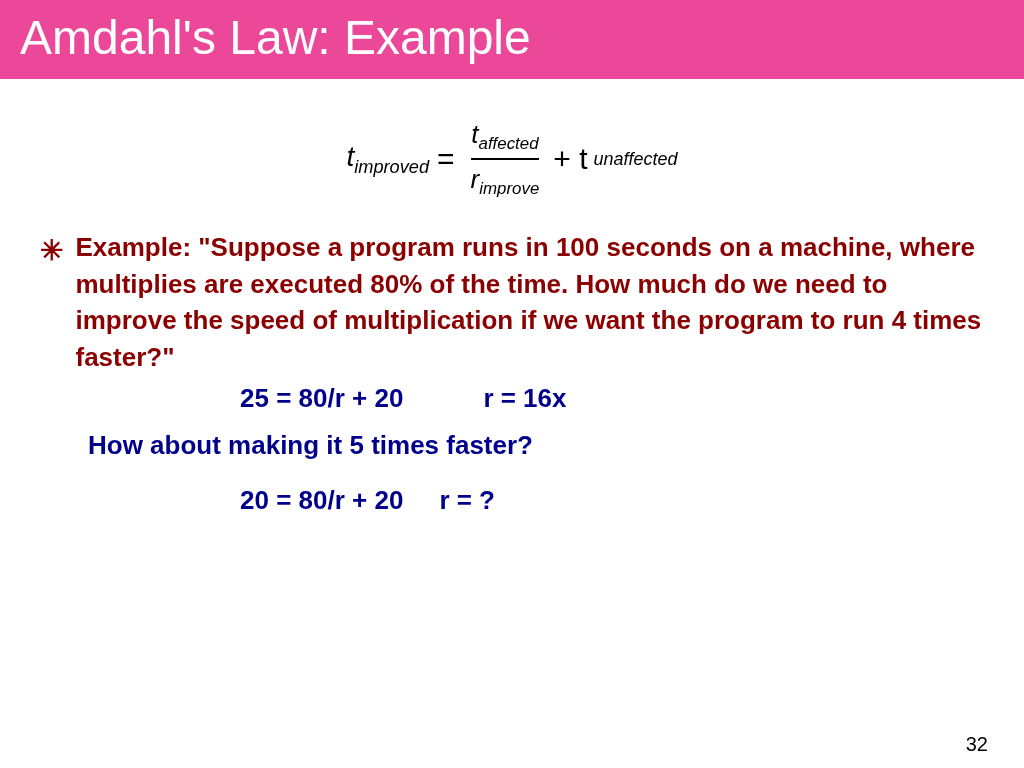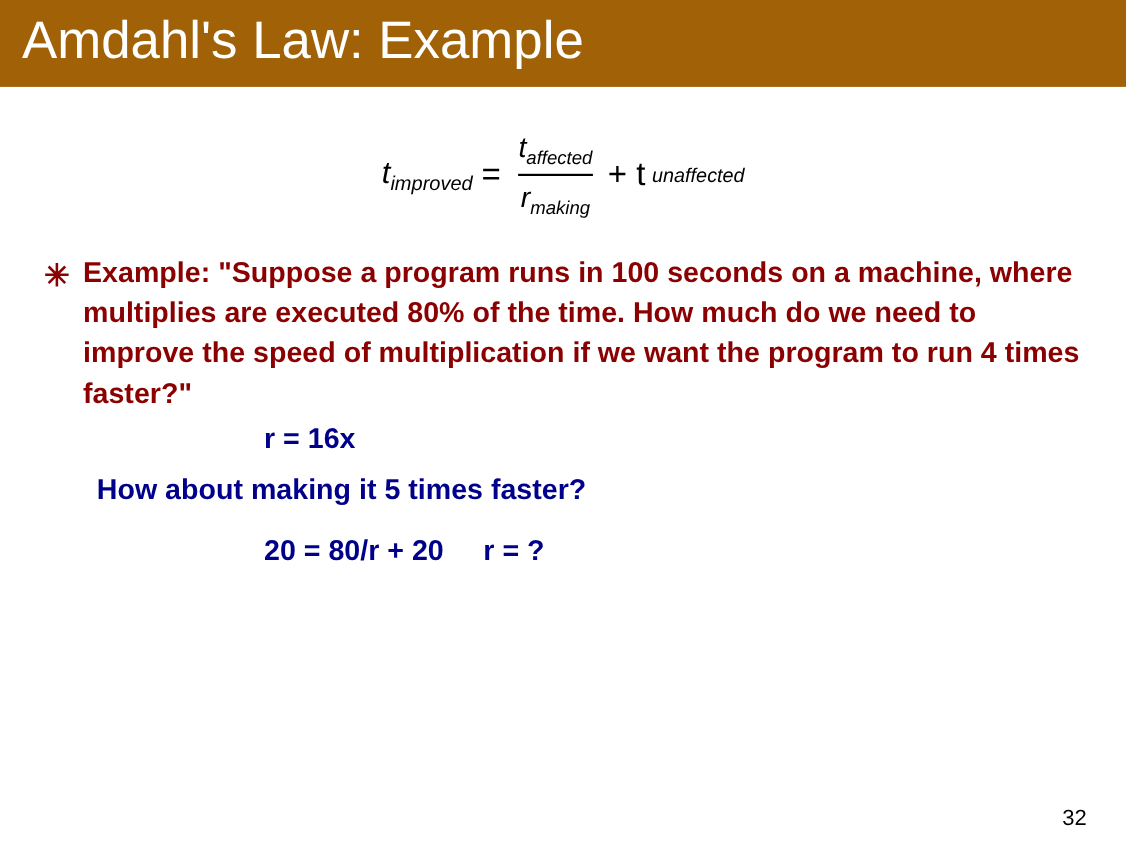--- a/index.html
+++ b/index.html
@@ -10,21 +10,21 @@
 
     body {
       width: 1024px;
       height: 768px;
       background: #ffffff;
       font-family: Arial, sans-serif;
       overflow: hidden;
     }
 
     .header {
-      background: #a16207;
+      background: #ec4899;
       width: 100%;
       padding: 10px 20px 14px 20px;
     }
 
     .header-title {
       color: #ffffff;
       font-size: 48px;
       font-weight: normal;
       font-family: Arial, sans-serif;
     }
@@ -170,37 +170,38 @@
         t<sub>improved</sub>
       </span>
 
       <span class="equals">=</span>
 
       <span class="fraction">
         <span class="numerator">
           t<sub>affected</sub>
         </span>
         <span class="denominator">
-          r<sub>making</sub>
+          r<sub>improve</sub>
         </span>
       </span>
 
       <span class="plus">+ t</span>
       <sub style="font-size:18px; font-style:italic;">unaffected</sub>
     </div>
   </div>
 
   <div class="example-section">
 
     <div class="bullet-item">
       <span class="bullet-symbol">✳</span>
       <span class="bullet-text">Example:  "Suppose a program runs in 100 seconds on a machine, where multiplies are executed 80% of the time. How much do we need to improve the speed of multiplication if we want the program to run 4 times faster?"</span>
     </div>
 
     <div class="equation-line">
+      <span>25 = 80/r + 20</span>
       <span>r = 16x</span>
     </div>
 
     <div class="how-about">How about making it 5 times faster?</div>
 
     <div class="equation-line-2">
       <span>20 = 80/r + 20</span>
       <span>r = ?</span>
     </div>
 

